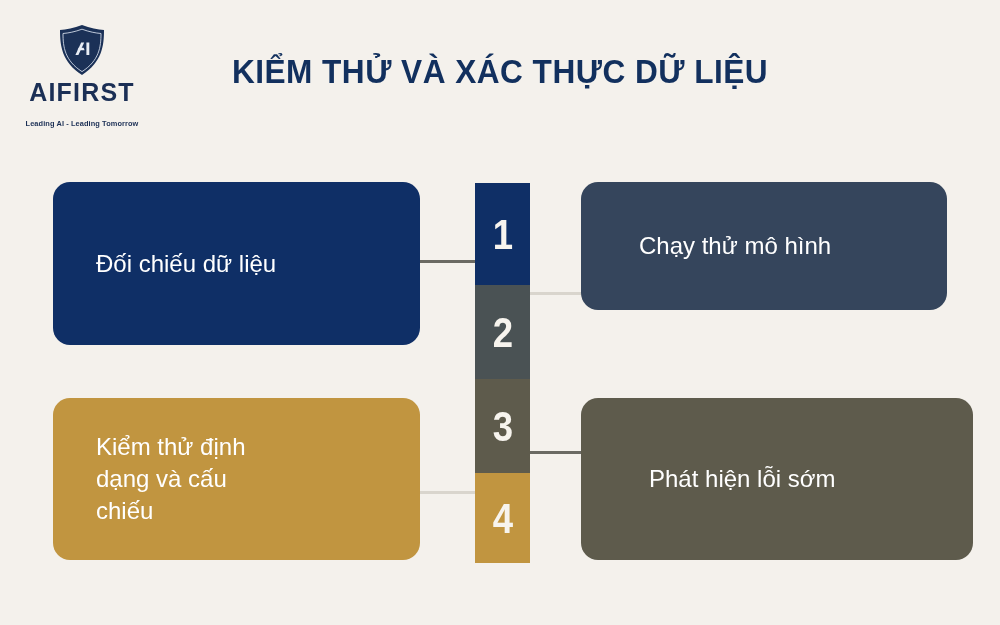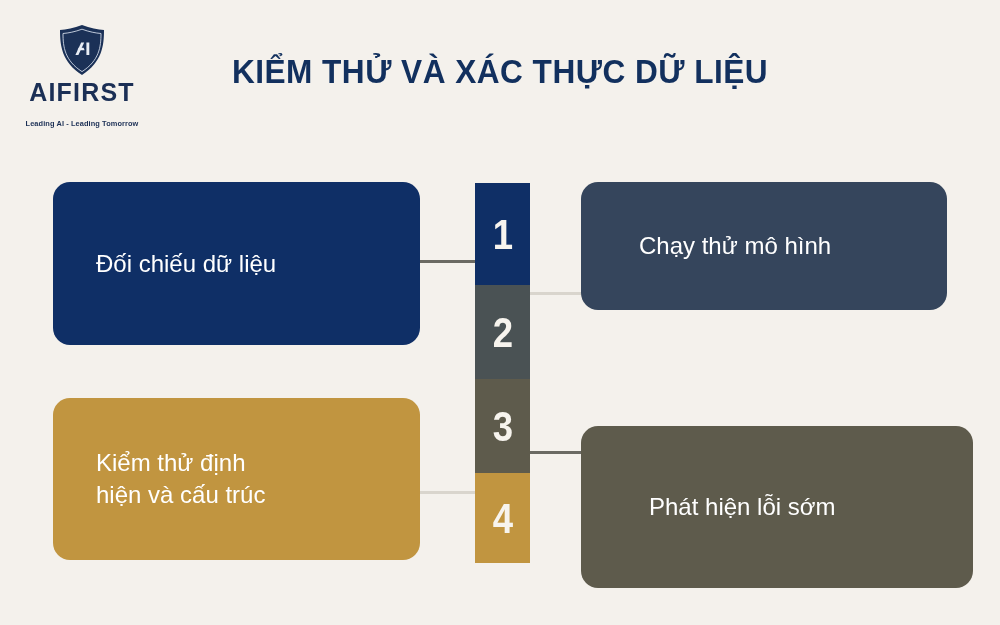--- a/index.html
+++ b/index.html
@@ -42,21 +42,21 @@
   .box { position:absolute; border-radius:17px; display:flex;
          align-items:center; color:#ffffff; }
   .box .txt { font-size:24px; line-height:1.33; font-weight:400; }
 
   #box1 { left:53px;  top:182px; width:367px; height:163px; background:#0f2f66; }
   #box1 .txt { padding-left:43px; }
   #box2 { left:581px; top:182px; width:366px; height:128px; background:#35455c; }
   #box2 .txt { padding-left:58px; }
   #box3 { left:53px;  top:398px; width:367px; height:162px; background:#c19540; }
   #box3 .txt { padding-left:43px; }
-  #box4 { left:581px; top:398px; width:392px; height:162px; background:#5e5b4c;margin-top:28px; }
+  #box4 { left:581px; top:398px; width:392px; height:162px; background:#5e5b4c; }
   #box4 .txt { padding-left:68px; }
 </style>
 </head>
 <body>
 
 <div id="stage">
 
   <div id="logo">
     <svg id="shield" viewBox="0 0 48 52">
       <path d="M24 1 C16 4 8 5.5 2 6 C2 22 4 38 24 51 C44 38 46 22 46 6 C40 5.5 32 4 24 1 Z" fill="#1b3157"></path>
@@ -93,20 +93,20 @@
 
   <div class="box" id="box1">
     <div class="txt">Đối chiếu dữ liệu</div>
   </div>
 
   <div class="box" id="box2">
     <div class="txt">Chạy thử mô hình</div>
   </div>
 
   <div class="box" id="box3">
-    <div class="txt" style="max-width:235px;">Kiểm thử định hiện và cấu trúc</div>
+    <div class="txt" style="max-width:235px;">Kiểm thử định dạng và cấu chiếu</div>
   </div>
 
   <div class="box" id="box4">
     <div class="txt">Phát hiện lỗi sớm</div>
   </div>
 
 </div>
 
 </body></html>

